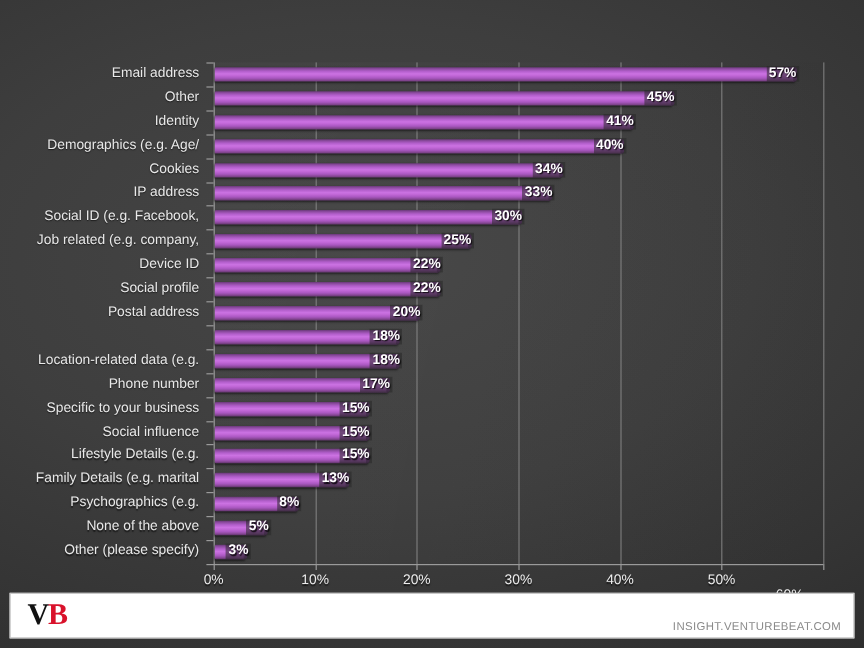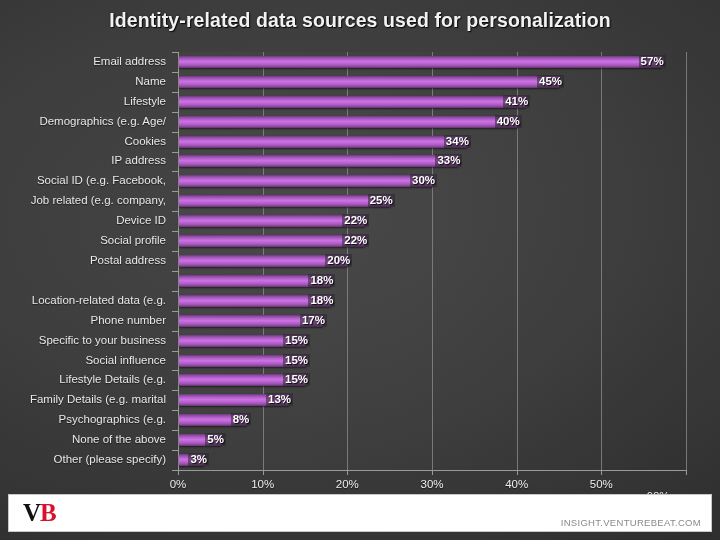--- a/index.html
+++ b/index.html
@@ -191,21 +191,20 @@
     font-size: 9.5px;
     color: #8a8a8a;
     letter-spacing: 0.3px;
   }
 </style>
 </head>
 <body>
 
 <div id="page">
 
-  <div id="chart-title">Identity-related data sources used for personalization</div>
 
   <div id="plot-wrap">
     <div id="plot-area">
         <div class="gridline" style="left: 84.6667px;"></div>
         <div class="gridline" style="left: 169.333px;"></div>
         <div class="gridline" style="left: 254px;"></div>
         <div class="gridline" style="left: 338.667px;"></div>
         <div class="gridline" style="left: 423.333px;"></div>
         <div class="gridline" style="left: 508px;"></div>
       </div>
@@ -228,27 +227,27 @@
       <div class="ytick" style="top: 4px;"></div>
       <div class="bar" style="left: 179px; top: 7.95238px; width: 482.6px; background: linear-gradient(rgb(106, 57, 121) 0%, rgb(142, 76, 162) 12%, rgb(178, 94, 203) 28%, rgb(203, 114, 226) 46%, rgb(194, 104, 216) 58%, rgb(169, 87, 192) 76%, rgb(130, 69, 143) 92%, rgb(91, 47, 102) 100%);">
         <div class="bar-cap"></div>
       </div>
       <div class="cat-label" style="top: 6.95238px;">Email address</div>
       <div class="val-label" style="left: 638.6px; top: 6.95238px;">57%</div>
       <div class="ytick" style="top: 23.9048px;"></div>
       <div class="bar" style="left: 179px; top: 27.8571px; width: 381px; background: linear-gradient(rgb(106, 57, 121) 0%, rgb(142, 76, 162) 12%, rgb(178, 94, 203) 28%, rgb(203, 114, 226) 46%, rgb(194, 104, 216) 58%, rgb(169, 87, 192) 76%, rgb(130, 69, 143) 92%, rgb(91, 47, 102) 100%);">
         <div class="bar-cap"></div>
       </div>
-      <div class="cat-label" style="top: 26.8571px;">Name</div>
+      <div class="cat-label" style="top: 26.8571px;">Other</div>
       <div class="val-label" style="left: 537px; top: 26.8571px;">45%</div>
       <div class="ytick" style="top: 43.8095px;"></div>
       <div class="bar" style="left: 179px; top: 47.7619px; width: 347.133px; background: linear-gradient(rgb(106, 57, 121) 0%, rgb(142, 76, 162) 12%, rgb(178, 94, 203) 28%, rgb(203, 114, 226) 46%, rgb(194, 104, 216) 58%, rgb(169, 87, 192) 76%, rgb(130, 69, 143) 92%, rgb(91, 47, 102) 100%);">
         <div class="bar-cap"></div>
       </div>
-      <div class="cat-label" style="top: 46.7619px;">Lifestyle</div>
+      <div class="cat-label" style="top: 46.7619px;">Identity</div>
       <div class="val-label" style="left: 503.133px; top: 46.7619px;">41%</div>
       <div class="ytick" style="top: 63.7143px;"></div>
       <div class="bar" style="left: 179px; top: 67.6667px; width: 338.667px; background: linear-gradient(rgb(106, 57, 121) 0%, rgb(142, 76, 162) 12%, rgb(178, 94, 203) 28%, rgb(203, 114, 226) 46%, rgb(194, 104, 216) 58%, rgb(169, 87, 192) 76%, rgb(130, 69, 143) 92%, rgb(91, 47, 102) 100%);">
         <div class="bar-cap"></div>
       </div>
       <div class="cat-label" style="top: 66.6667px;">Demographics (e.g. Age/</div>
       <div class="val-label" style="left: 494.667px; top: 66.6667px;">40%</div>
       <div class="ytick" style="top: 83.619px;"></div>
       <div class="bar" style="left: 179px; top: 87.5714px; width: 287.867px; background: linear-gradient(rgb(106, 57, 121) 0%, rgb(142, 76, 162) 12%, rgb(178, 94, 203) 28%, rgb(203, 114, 226) 46%, rgb(194, 104, 216) 58%, rgb(169, 87, 192) 76%, rgb(130, 69, 143) 92%, rgb(91, 47, 102) 100%);">
         <div class="bar-cap"></div>

